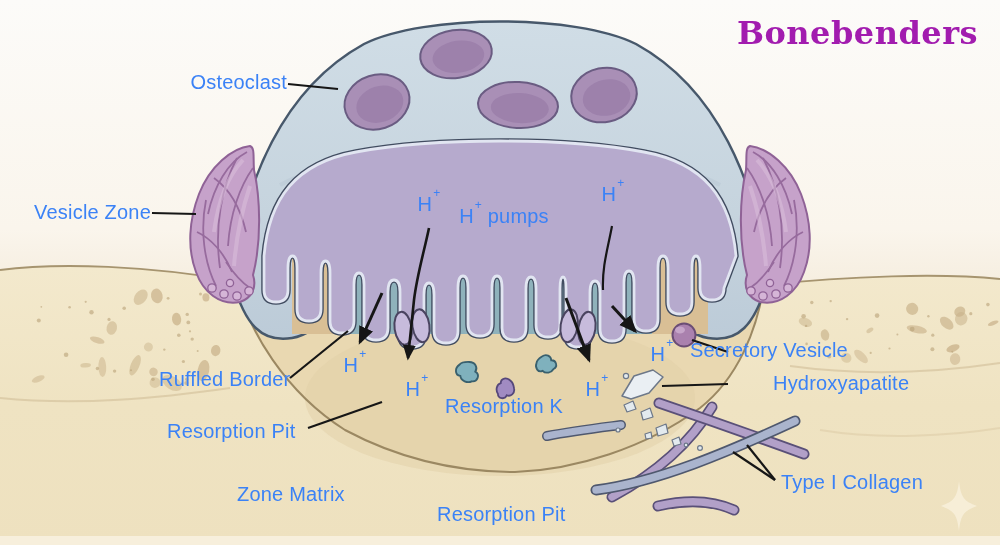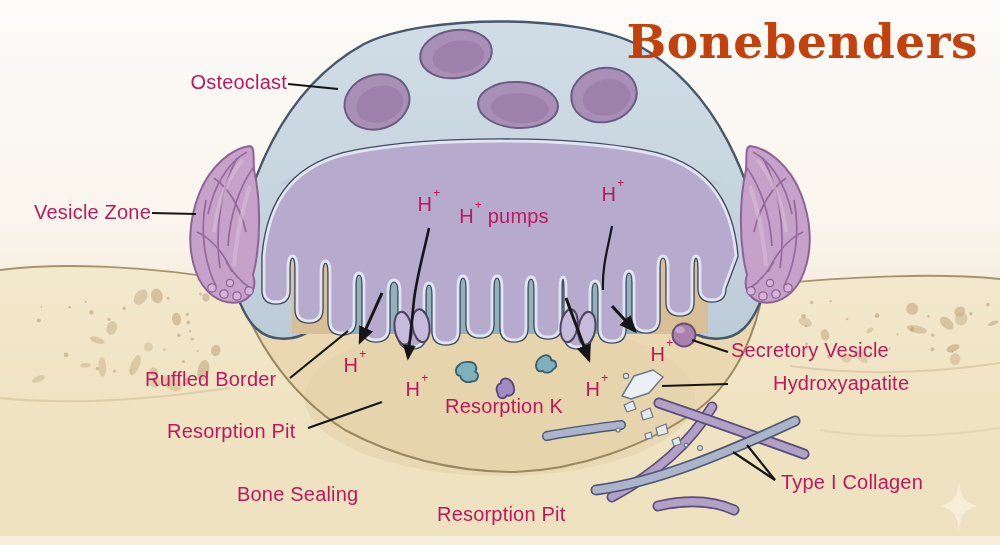--- a/index.html
+++ b/index.html
@@ -1,24 +1,24 @@
 <!DOCTYPE html>
 <html><head>
 <meta charset="utf-8">
 <style>
   html,body{margin:0;padding:0;background:#e9e9e9;}
   #stage{position:relative;width:1000px;height:545px;overflow:hidden;background:#fcfbf8;
          font-family:"Liberation Sans",sans-serif;}
   #art{position:absolute;left:0;top:0;}
-  .lbl{position:absolute;font-family:"Liberation Sans",sans-serif;font-size:20px;color:#be185d;
+  .lbl{position:absolute;font-family:"Liberation Sans",sans-serif;font-size:20px;color:#3b82f6;
        white-space:nowrap;letter-spacing:.2px;line-height:1.1;}
   .ctr{transform:translateX(-50%);}
   .lbl sup{font-size:12px;position:relative;top:-6px;margin-left:1px;}
-  .logo{position:absolute;font-family:"DejaVu Serif",serif;font-weight:700;font-size:47px;
-        color:#c2410c;letter-spacing:.5px;}
+  .logo{position:absolute;font-family:"DejaVu Serif",serif;font-weight:700;font-size:32px;
+        color:#a21caf;letter-spacing:.5px;}
 </style>
 </head>
 <body>
 
 <div id="stage">
 
 <svg id="art" width="1000" height="545" viewBox="0 0 1000 545">
   <defs>
     <linearGradient id="bgGrad" x1="0" y1="0" x2="0" y2="1">
       <stop offset="0" stop-color="#fcfbf9"></stop>
@@ -264,27 +264,27 @@
     <path d="M 382,293 L 360,342" stroke-width="3" marker-end="url(#ah)"></path>
     <path d="M 612,306 L 635,331" stroke-width="3" marker-end="url(#ah)"></path>
   </g>
 </svg>
 
 <div class="lbl" style="right:713px;top:71px">Osteoclast</div>
 <div class="lbl" style="right:849px;top:201px">Vesicle Zone</div>
 <div class="lbl ctr" style="left:429px;top:193px"><span>H</span><sup>+</sup></div>
 <div class="lbl ctr" style="left:504px;top:205px"><span>H</span><sup>+</sup><span> pumps</span></div>
 <div class="lbl ctr" style="left:613px;top:183px"><span>H</span><sup>+</sup></div>
-<div class="lbl" style="left:145px;top:368px">Ruffled Border</div>
+<div class="lbl" style="left:159px;top:368px">Ruffled Border</div>
 <div class="lbl ctr" style="left:355px;top:354px"><span>H</span><sup>+</sup></div>
 <div class="lbl ctr" style="left:417px;top:378px"><span>H</span><sup>+</sup></div>
 <div class="lbl ctr" style="left:504px;top:395px">Resorption K</div>
 <div class="lbl ctr" style="left:597px;top:378px"><span>H</span><sup>+</sup></div>
 <div class="lbl ctr" style="left:662px;top:343px"><span>H</span><sup>+</sup></div>
-<div class="lbl" style="left:731px;top:339px">Secretory Vesicle</div>
+<div class="lbl" style="left:690px;top:339px">Secretory Vesicle</div>
 <div class="lbl" style="left:773px;top:372px">Hydroxyapatite</div>
 <div class="lbl" style="left:167px;top:420px">Resorption Pit</div>
 <div class="lbl" style="left:781px;top:471px">Type I Collagen</div>
-<div class="lbl" style="left:237px;top:483px">Bone Sealing</div>
+<div class="lbl" style="left:237px;top:483px">Zone Matrix</div>
 <div class="lbl" style="left:437px;top:503px">Resorption Pit</div>
 <div class="logo" style="right:22px;top:14px">Bonebenders</div>
 
 </div>
 
 </body></html>

